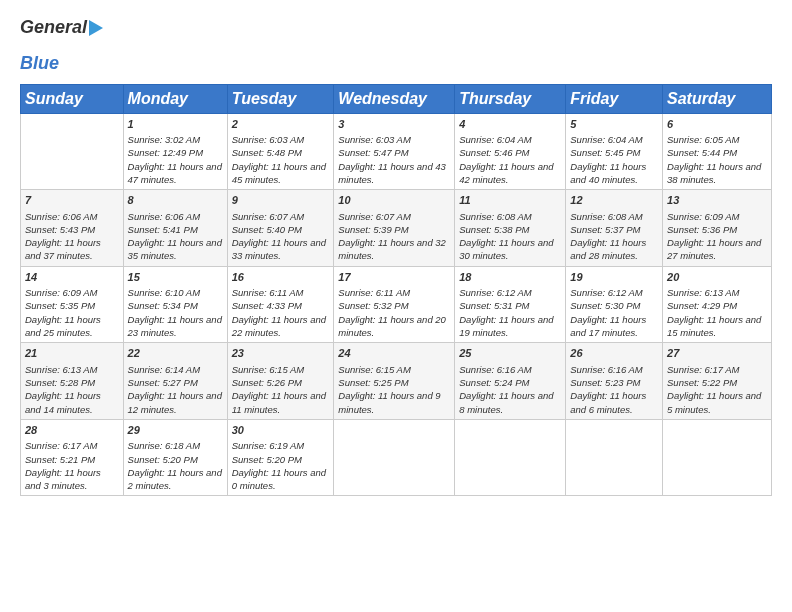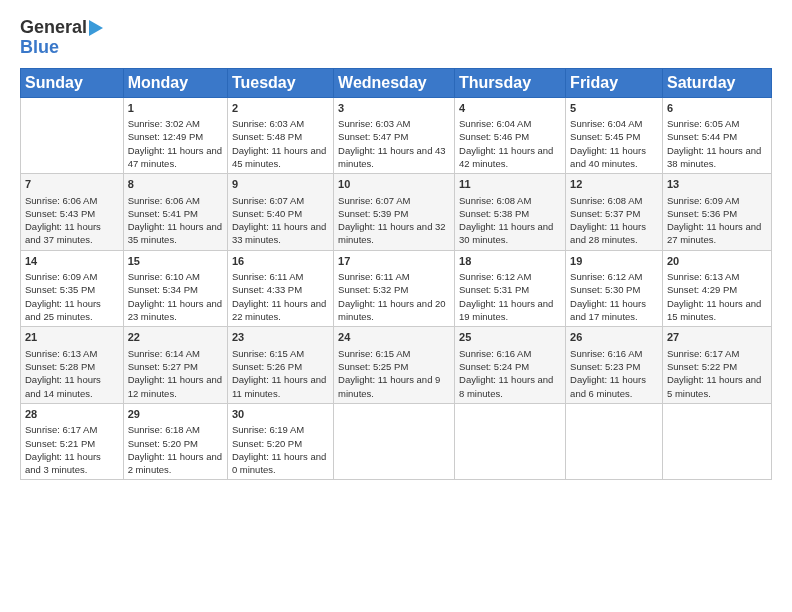--- a/index.html
+++ b/index.html
@@ -6,20 +6,21 @@
     body {
       font-family: Arial, sans-serif;
       background: #fff;
       width: 792px;
       height: 612px;
       overflow: hidden;
     }
     .page {
       width: 792px;
       padding: 18px 20px 10px 20px;
+      font-style: italic;
     }
     .header {
       display: flex;
       align-items: flex-start;
       justify-content: space-between;
       margin-bottom: 10px;
     }
     .logo {
       display: flex;
       flex-direction: column;
@@ -90,21 +91,21 @@
 
 <div class="page">
   <div class="header">
     <div class="logo">
       <div style="display:flex;align-items:center;">
         <span class="logo-text">
           <span style="color:#333;">General</span>
         </span>
         <span style="display:inline-block;margin-left:2px;width:0;height:0;border-top:8px solid transparent;border-bottom:8px solid transparent;border-left:14px solid #3a9ad9;"></span>
       </div>
-      <span class="logo-text" style="color:#3a78c9;font-size:18px;">Blue</span>
+      <span class="logo-text" style="color:#3a78c9;font-size:18px;margin-top:16px;">Blue</span>
     </div>
     <div class="title-area">
       <div class="main-title"></div>
       <div class="subtitle"></div>
     </div>
   </div>
 
   <table>
     <thead>
       <tr>

